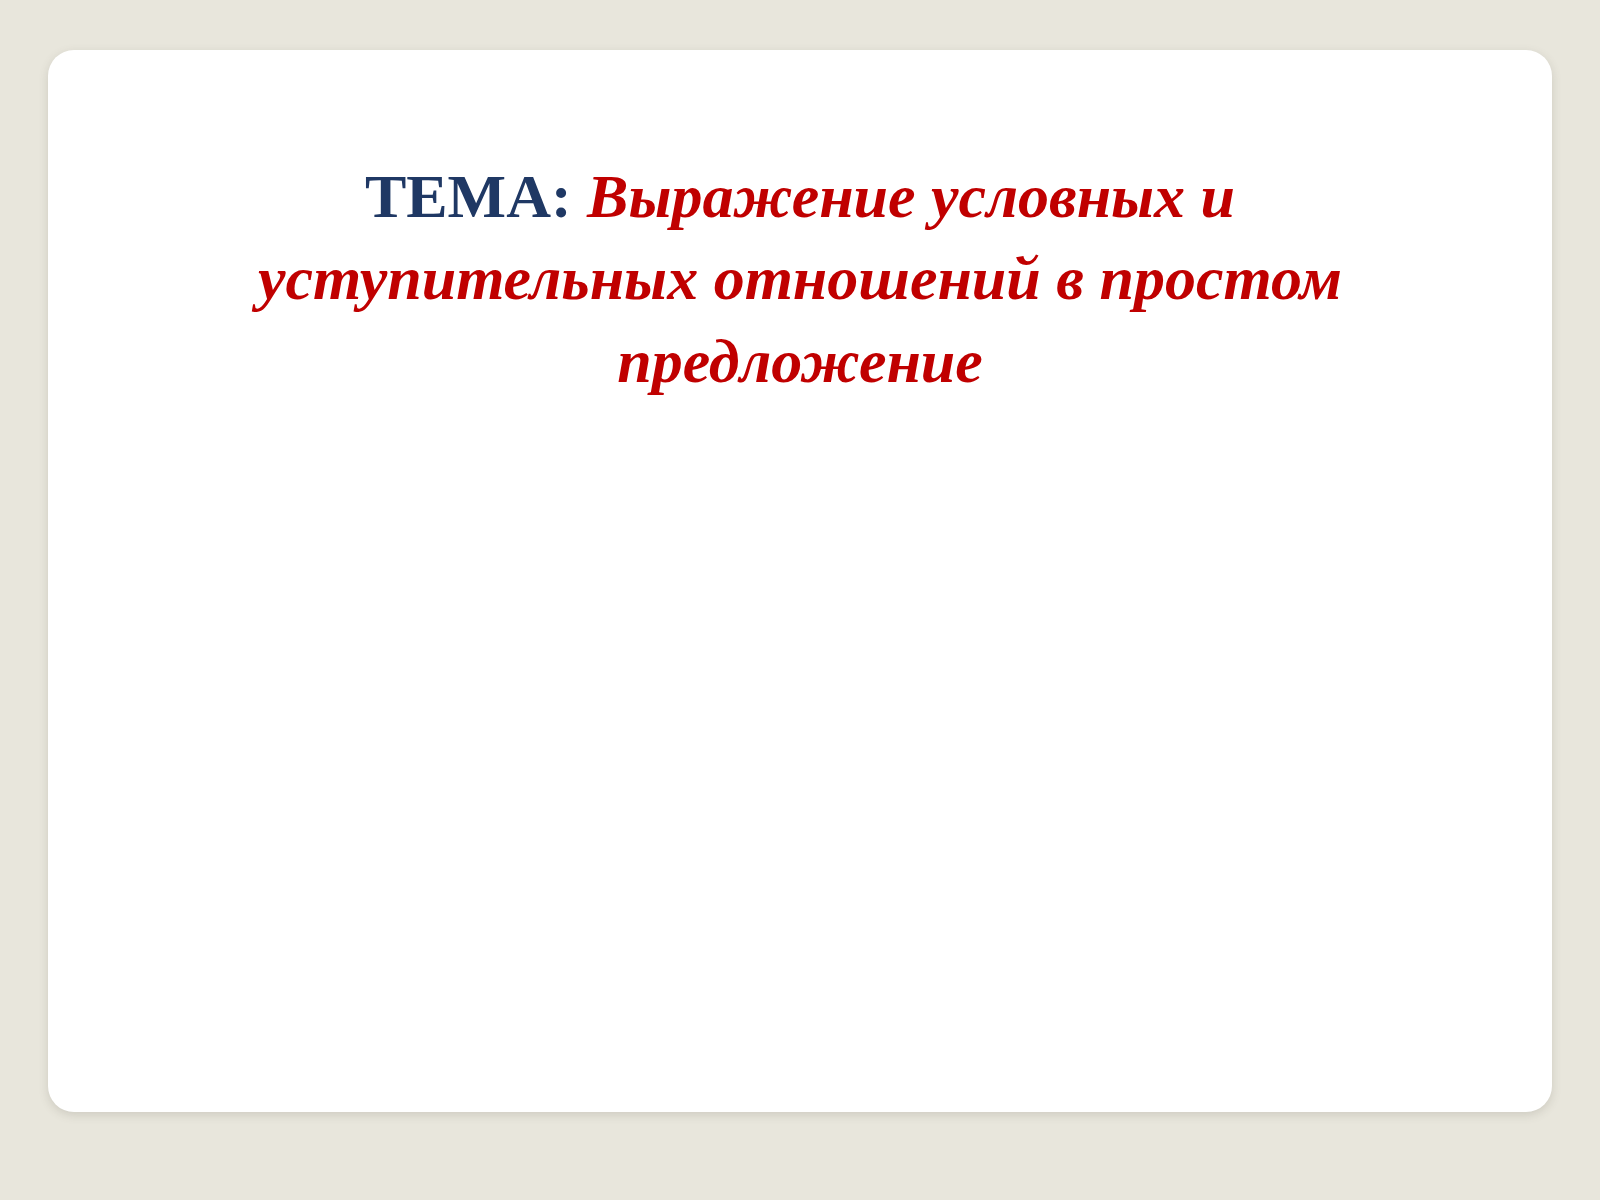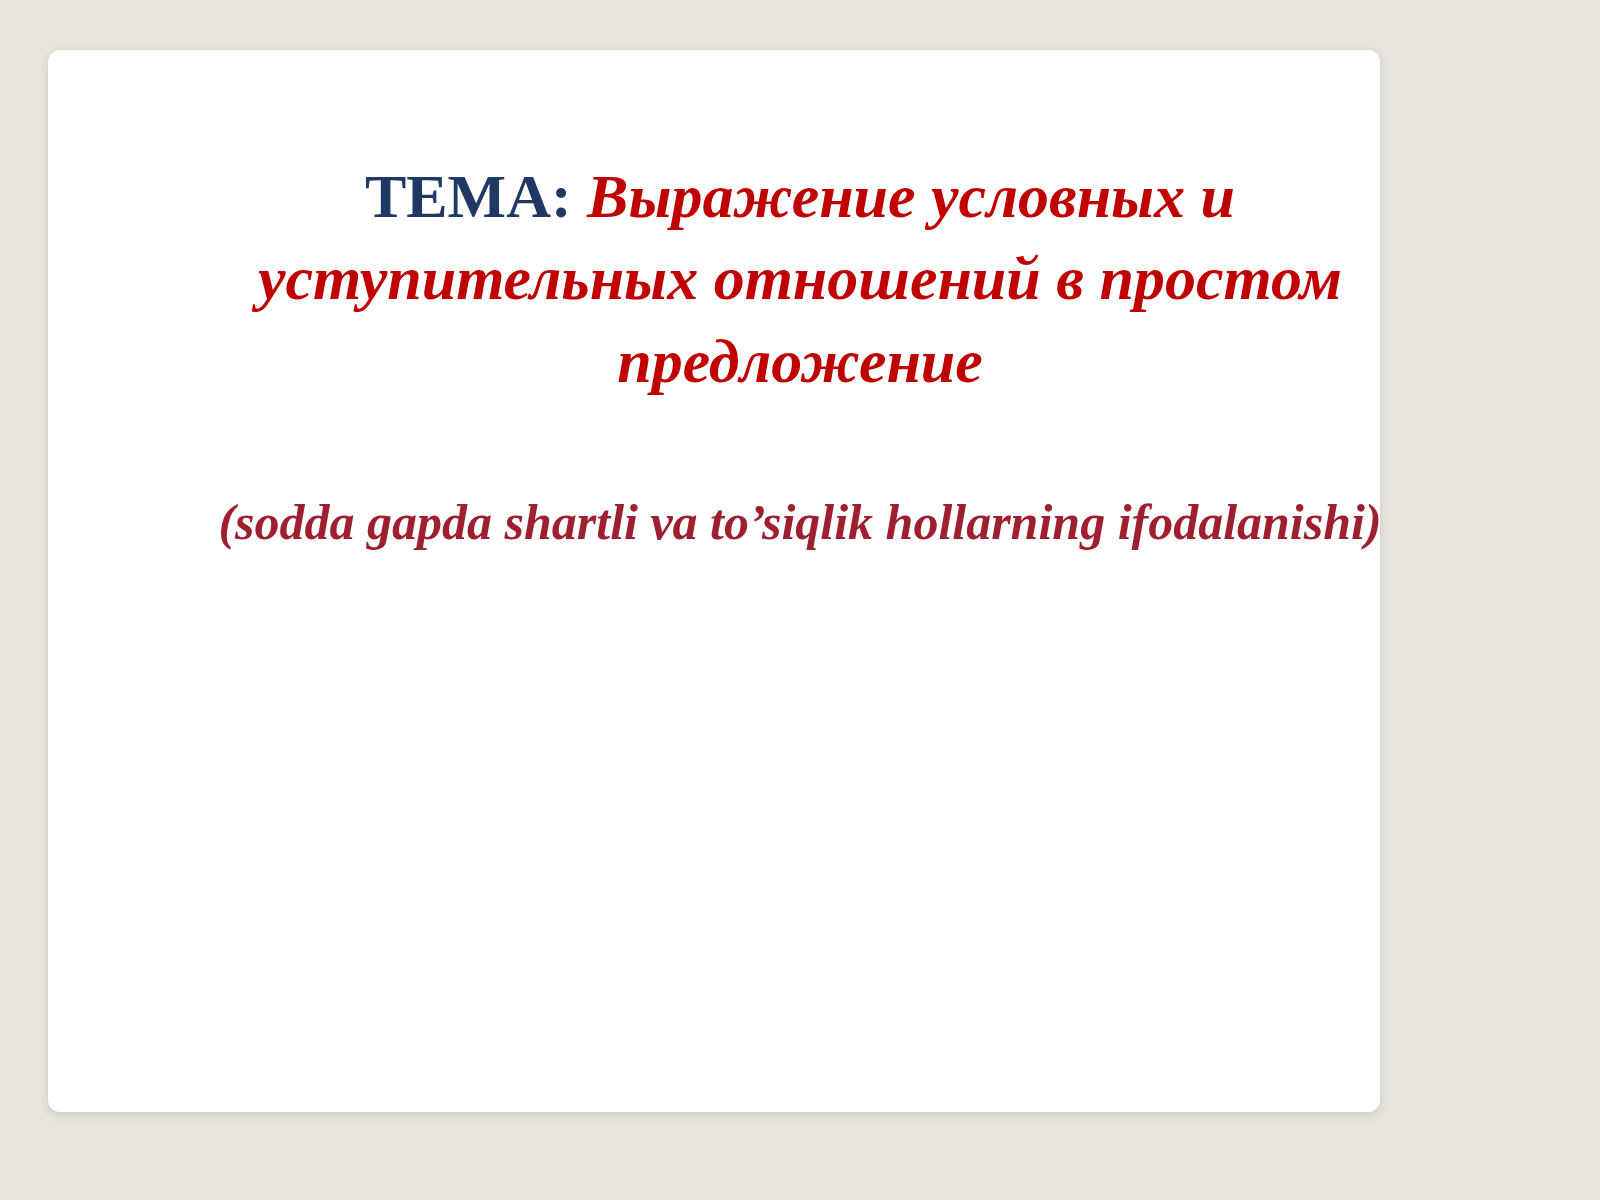--- a/index.html
+++ b/index.html
@@ -18,24 +18,24 @@
     left: 0;
     top: 0;
     width: 1600px;
     height: 1200px;
     background: #e8e6dc;
   }
   .slide {
     position: absolute;
     left: 48px;
     top: 50px;
-    width: 1332px;
+    width: 1504px;
     height: 1062px;
     background: #ffffff;
-    border-radius: 12px;
+    border-radius: 26px;
     box-shadow: 0 3px 10px rgba(90, 85, 70, 0.18);
   }
   .content {
     position: absolute;
     left: 110px;
     top: 105px;
     width: 1284px;
   }
   .title-block {
     text-align: center;
@@ -66,16 +66,15 @@
 </style>
 </head>
 <body>
 
 <div class="slide-outer">
   <div class="slide">
     <div class="content">
       <div class="title-block">
         <span class="title-label">ТЕМА: </span><span class="title-main">Выражение условных и уступительных  отношений в простом предложение</span>
       </div>
-      <div class="subtitle-block">(sodda gapda shartli va to’siqlik hollarning ifodalanishi)</div>
     </div>
   </div>
 </div>
 
 </body></html>

